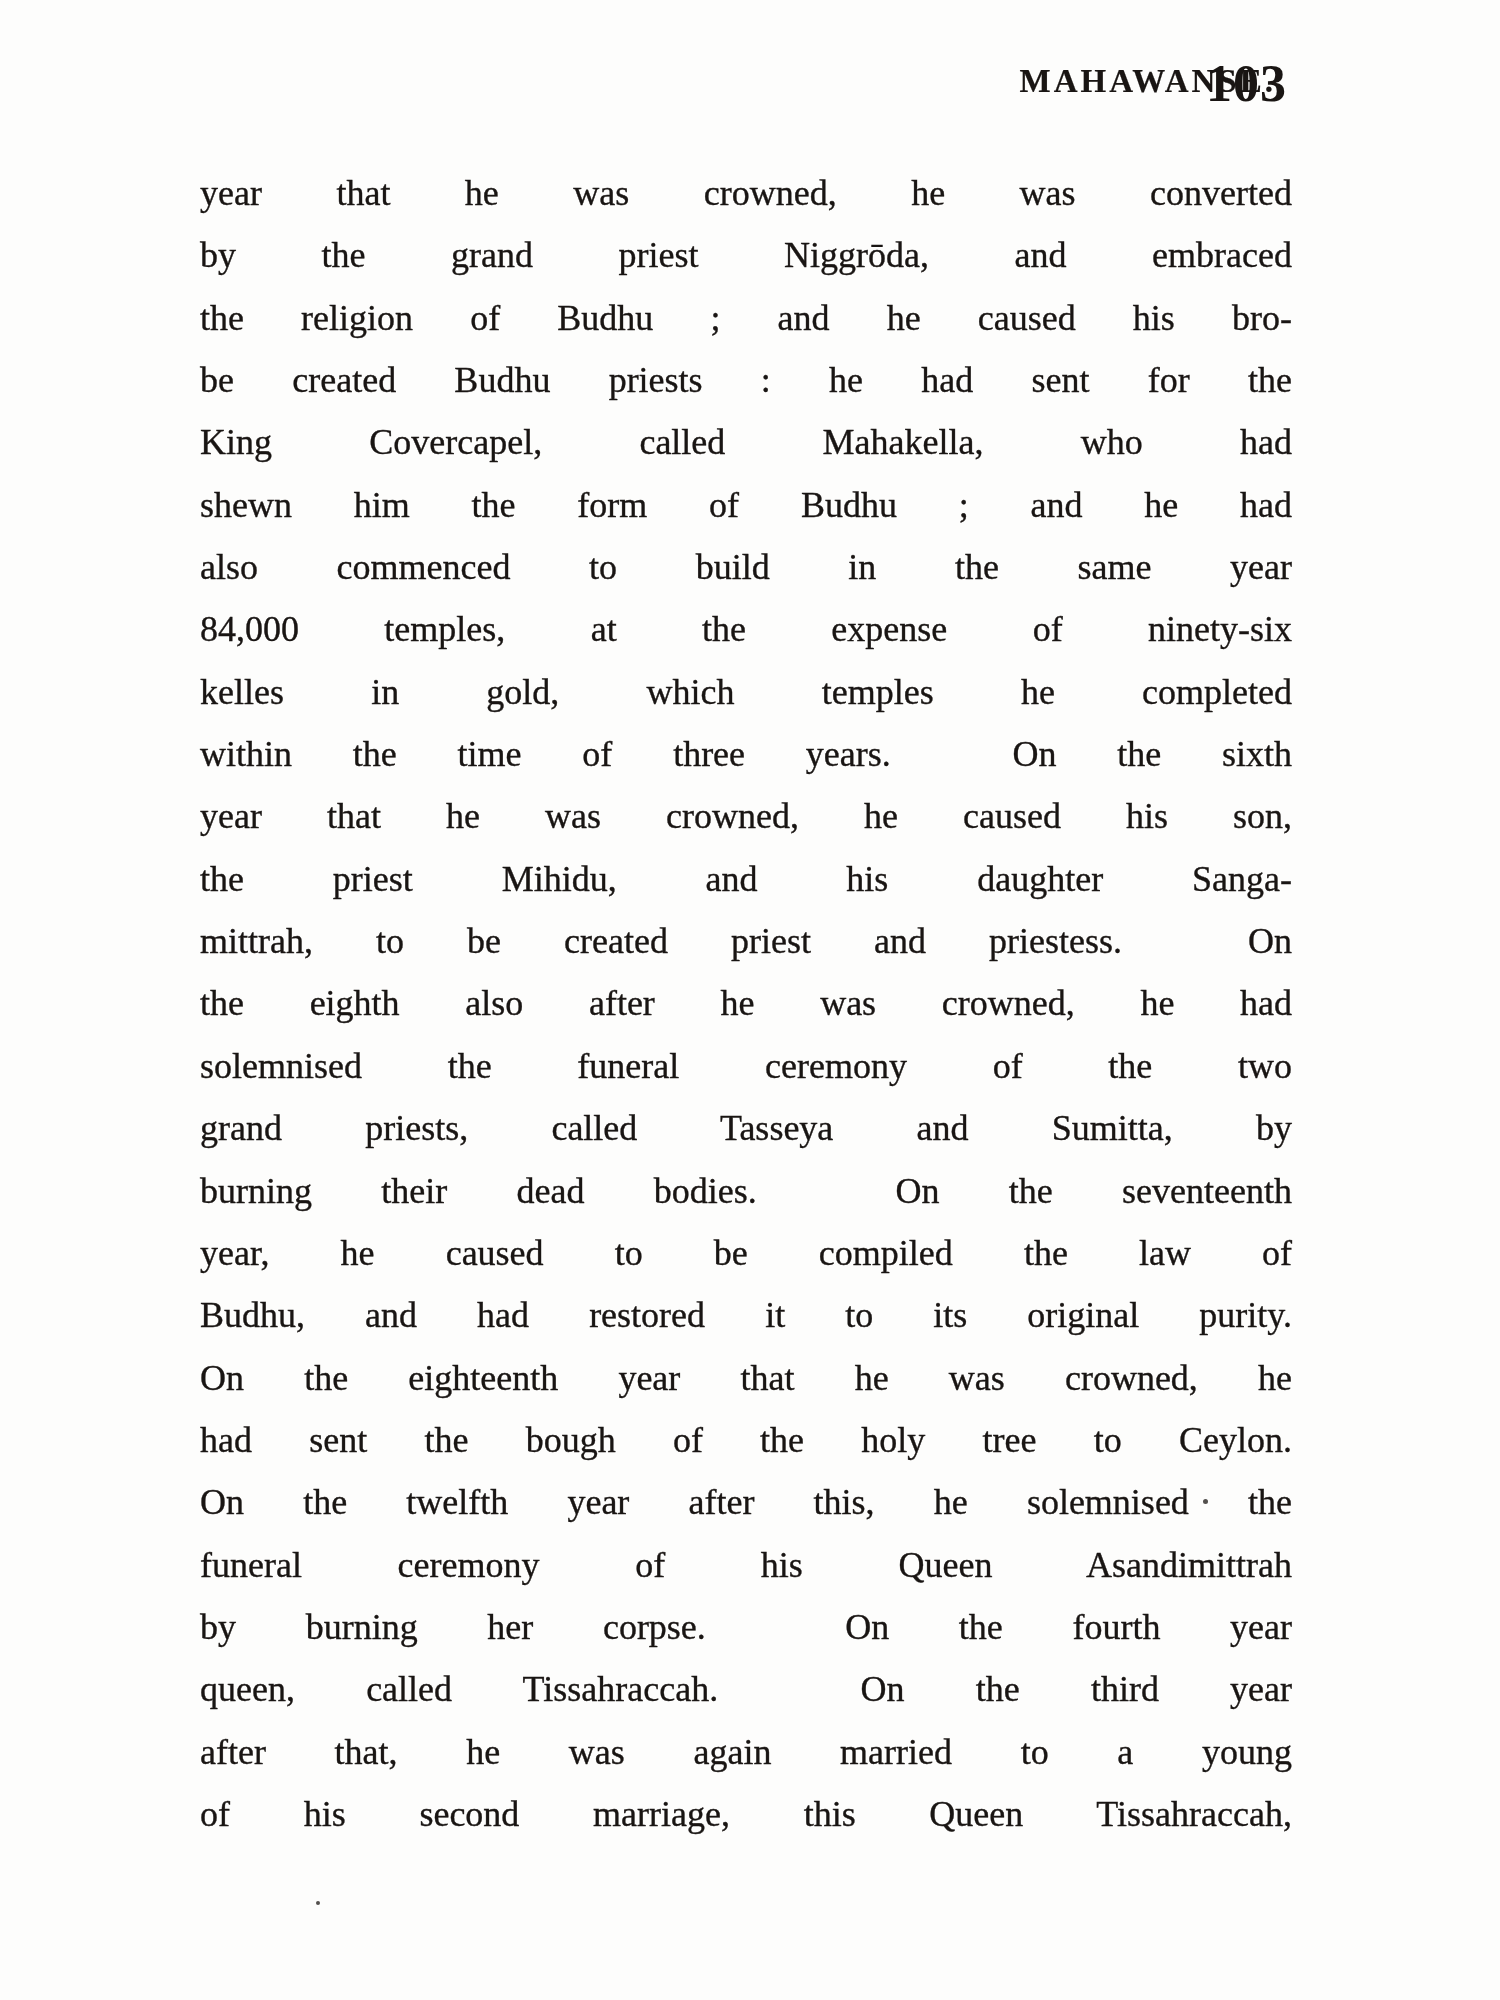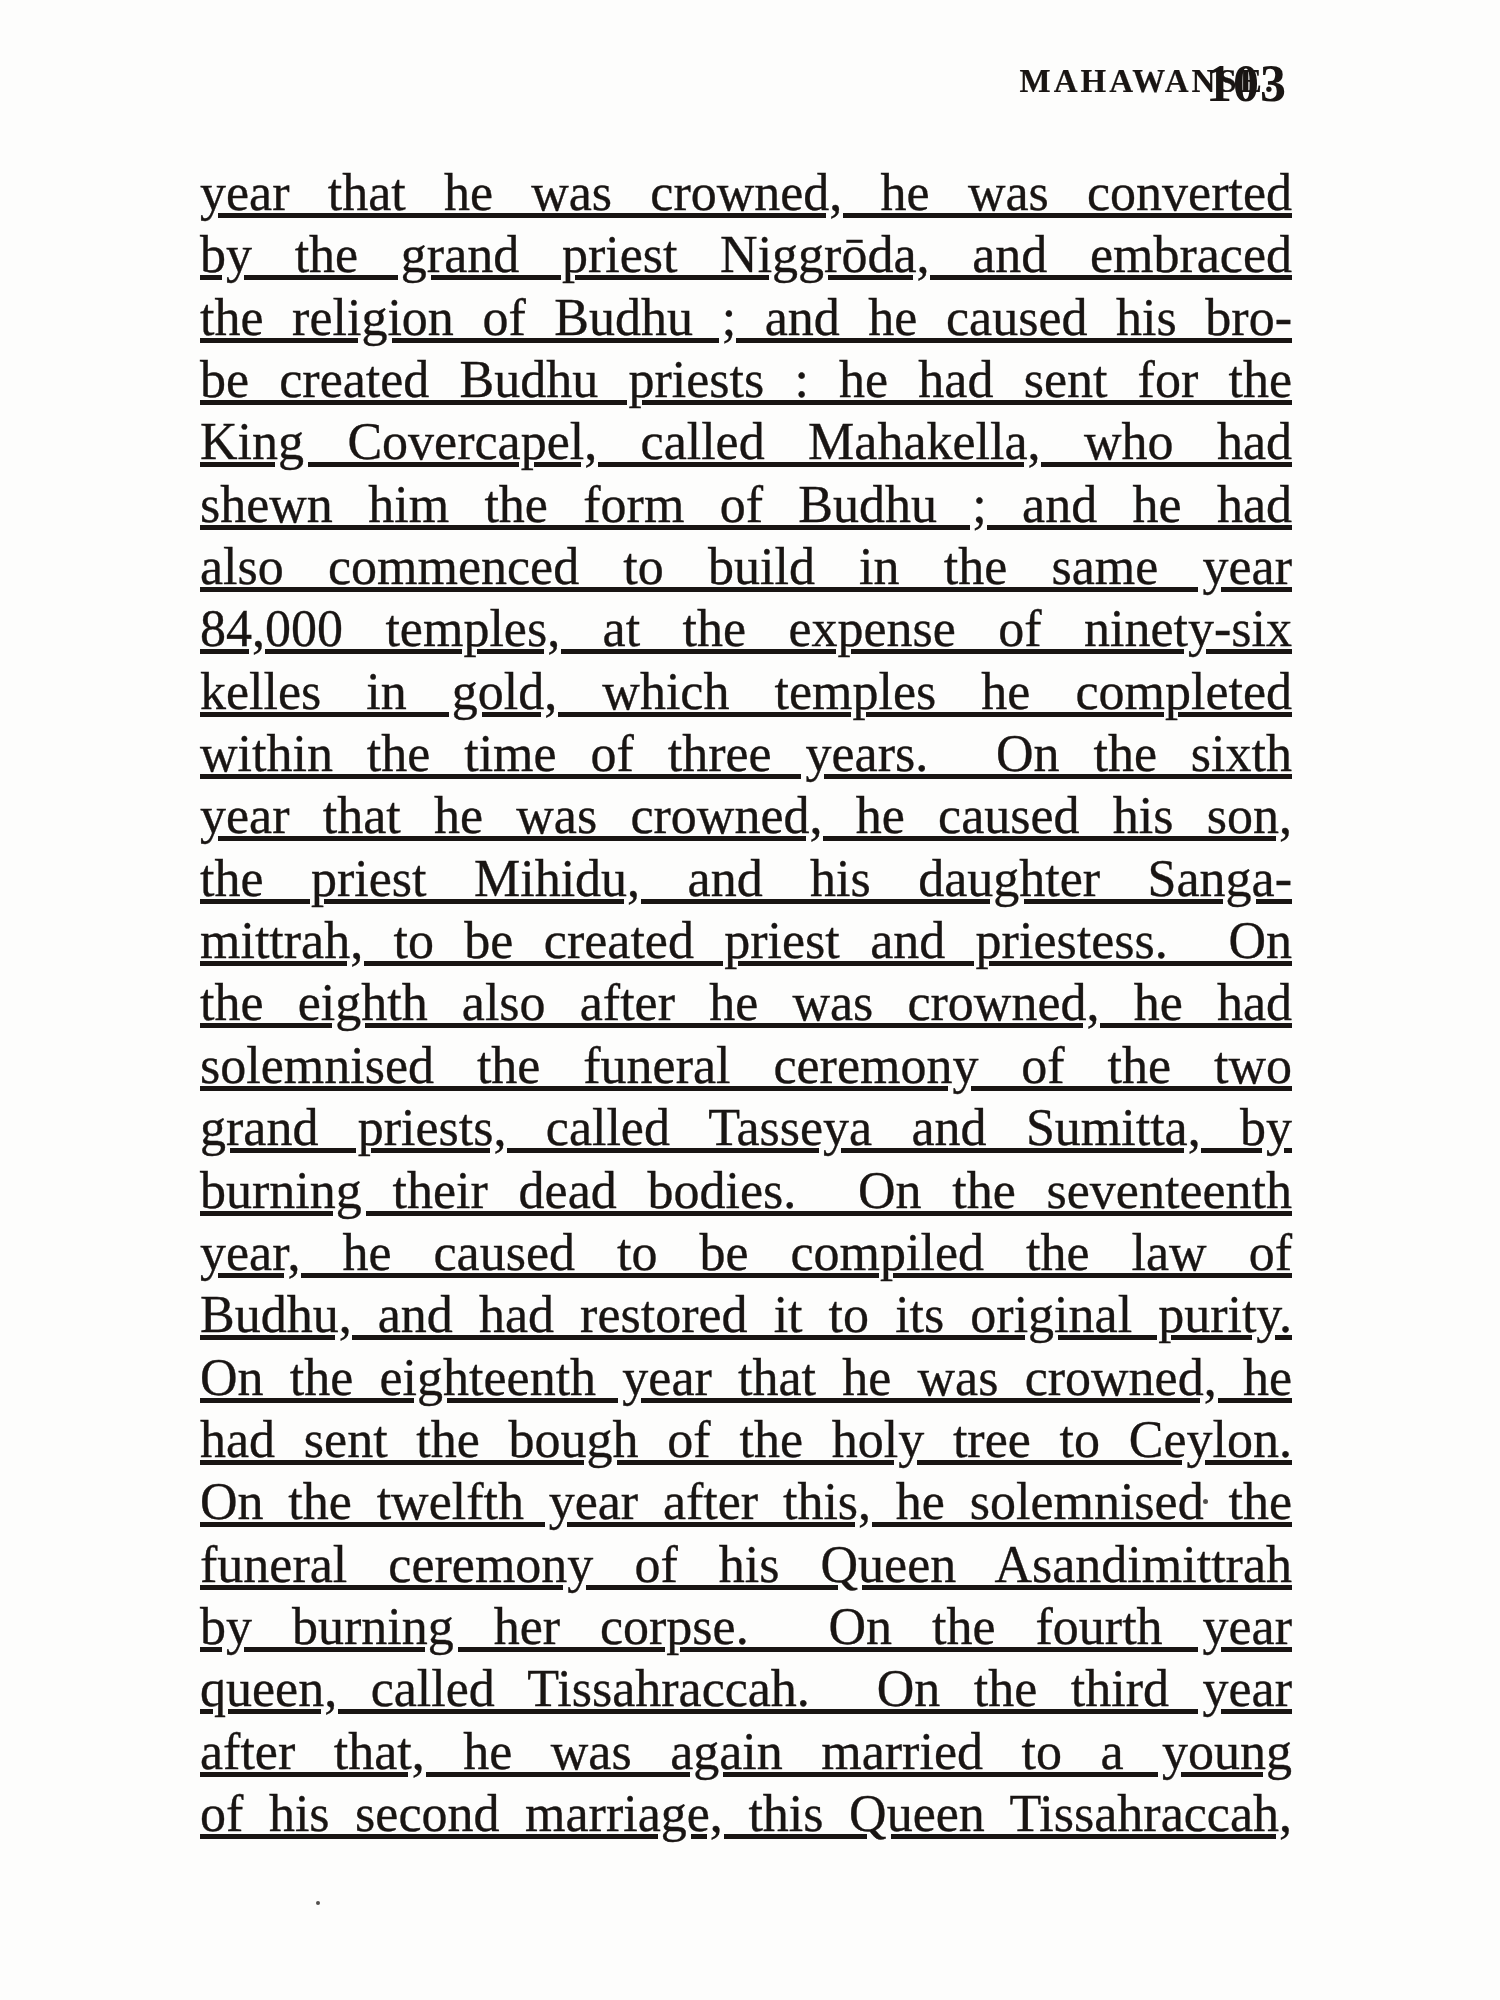--- a/index.html
+++ b/index.html
@@ -39,26 +39,25 @@
   }
   .text-block {
     position: absolute;
     left: 200px;
     top: 162px;
     width: 1092px;
   }
   .line {
     height: 62.35px;
     line-height: 62.35px;
-    font-size: 52px;
+    font-size: 36px;
     text-align: justify;
     text-align-last: justify;
     -moz-text-align-last: justify;
     white-space: pre-wrap;
-    text-decoration: underline;
     -webkit-text-stroke: 0.35px currentColor;
   }
   .speck {
     position: absolute;
     background: rgba(25, 21, 19, 0.75);
     border-radius: 50%;
   }
 </style>
 </head>
 <body>

